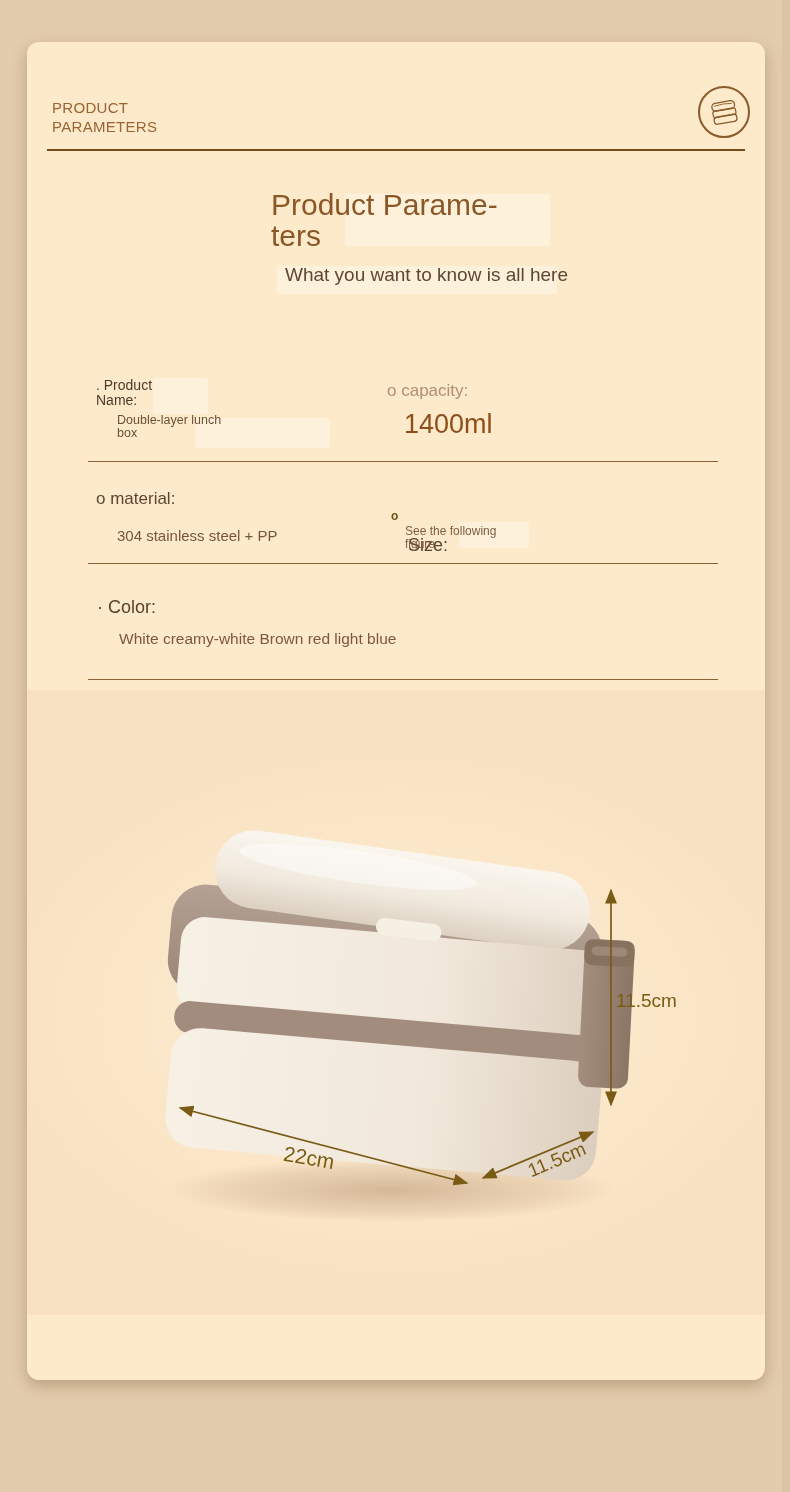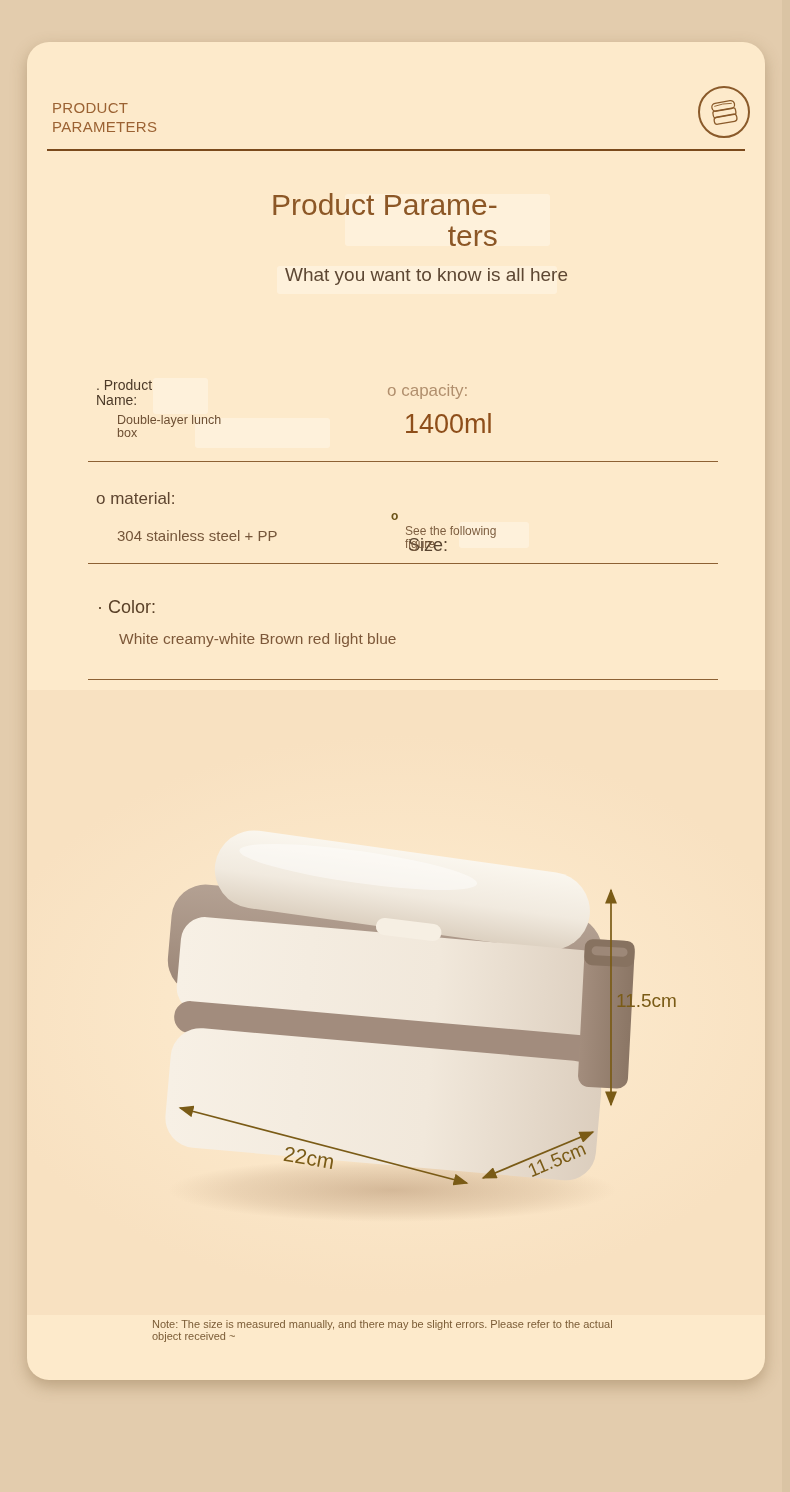--- a/index.html
+++ b/index.html
@@ -4,31 +4,31 @@
 <style>
   html,body{margin:0;padding:0;}
   body{
     width:790px;height:1492px;position:relative;overflow:hidden;
     background:#e3ccad;
     font-family:"Liberation Sans","DejaVu Sans",sans-serif;
   }
   .abs{position:absolute;}
   .card{
     left:27px;top:42px;width:738px;height:1338px;
-    background:#fdeacb;border-radius:22px;
+    background:#fdeacb;border-radius:12px;
     box-shadow:0 6px 16px rgba(110,80,40,.35);
   }
   .edge-shade{right:0;top:0;width:8px;height:1492px;background:rgba(90,60,30,.06);}
   .patch{background:rgba(255,246,229,.62);border-radius:3px;}
   .eyebrow{left:25px;top:57px;font-size:15px;line-height:18.5px;font-weight:500;
     color:#9b6233;letter-spacing:.3px;}
   .hr-top{left:20px;top:107px;width:698px;height:2px;background:#7b4a1c;}
   .icon-circle{left:671px;top:44px;width:48px;height:48px;border:2px solid #8a5a2a;
     border-radius:50%;display:flex;align-items:center;justify-content:center;}
-  .title{left:244px;top:147px;font-size:30px;line-height:31px;color:#8c5726;text-align:right;}
+  .title{left:244px;top:147px;font-size:30px;line-height:31px;color:#8c5726;}
   .subtitle{left:181px;top:222px;width:360px;text-align:right;font-size:19px;color:#5d4733;}
   .name-label{left:69px;top:336px;font-size:14px;line-height:14.5px;font-weight:500;color:#4c3a28;}
   .name-value{left:90px;top:372px;font-size:12.5px;line-height:13px;color:#6d4f33;}
   .capacity-label{left:360px;top:339px;font-size:17px;color:#b18f6d;}
   .capacity-value{left:377px;top:367px;font-size:27px;color:#8e4e1a;}
   .rule{height:1px;background:#8d6134;left:61px;width:630px;}
   .hr1{top:419px;} .hr2{top:521px;} .hr3{top:637px;}
   .material-label{left:69px;top:447px;font-size:17px;color:#5e4530;}
   .material-value{left:90px;top:485px;font-size:15px;color:#75563a;}
   .size-label{left:381px;top:445px;font-size:18px;color:#594430;margin-top:48px;}
@@ -168,18 +168,14 @@
 
     <line x1="153" y1="418" x2="440" y2="493" stroke="#7a5b16" stroke-width="1.7" marker-start="url(#ah)" marker-end="url(#ah)"></line>
     <line x1="456" y1="488" x2="566" y2="442" stroke="#7a5b16" stroke-width="1.7" marker-start="url(#ah)" marker-end="url(#ah)"></line>
     <line x1="584" y1="200" x2="584" y2="415" stroke="#7a5b16" stroke-width="1.7" marker-start="url(#ah)" marker-end="url(#ah)"></line>
   </svg>
 
   <div class="abs dim dim-width">22cm</div>
   <div class="abs dim dim-depth">11.5cm</div>
   <div class="abs dim dim-height">11.5cm</div>
 
-  <div class="abs note">
-    <div>Note: The size is measured manually, and there may be slight errors. Please refer to the actual</div>
-    <div>object received ~</div>
-  </div>
 
 </div>
 
 </body></html>

